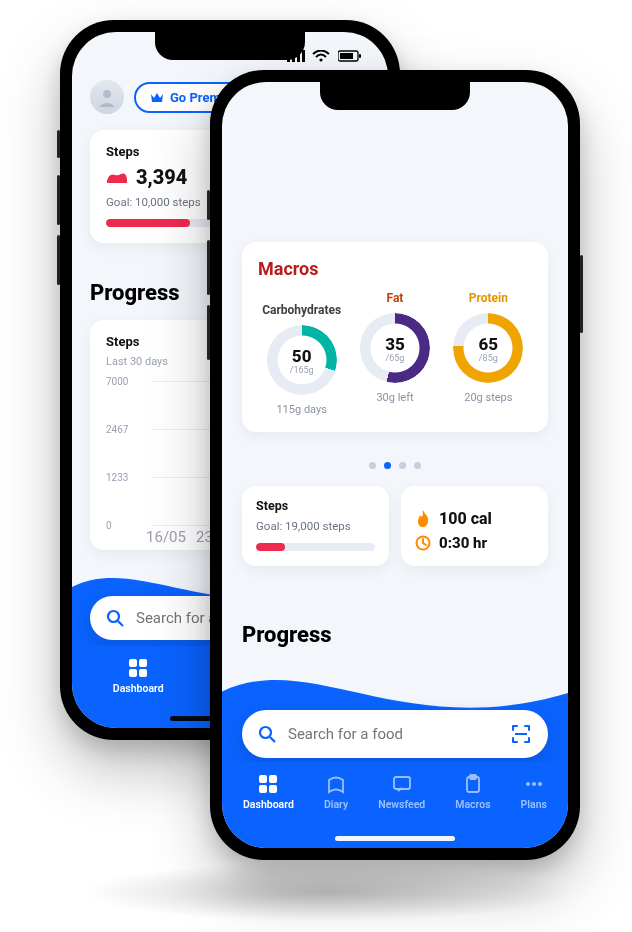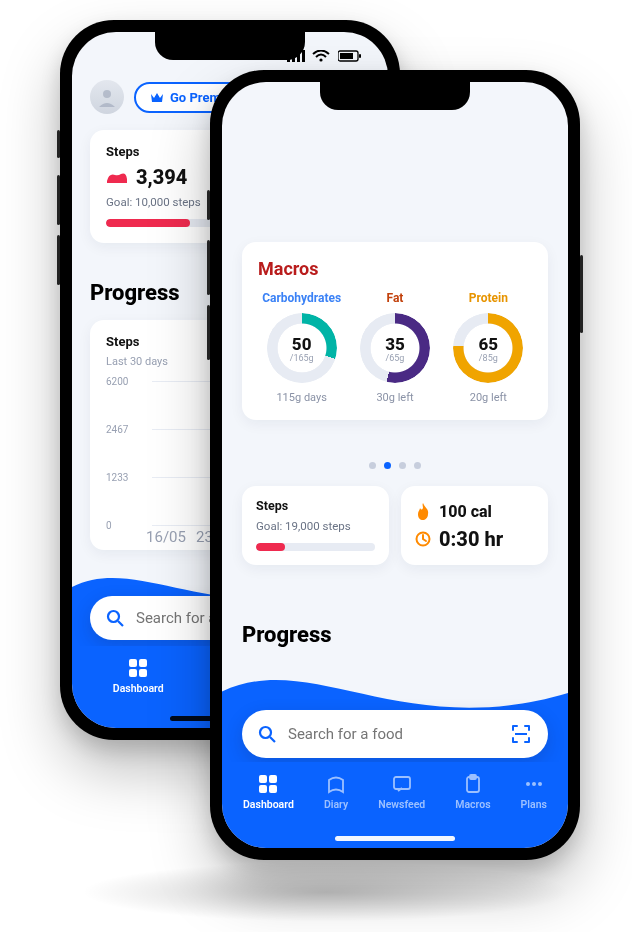--- a/index.html
+++ b/index.html
@@ -54,21 +54,21 @@
   .greet { font-size:21px; font-weight:800; line-height:1.2; color:#000; flex:1;}
   .bell-wrap{ position:relative; width:30px; height:30px; display:flex; align-items:center; justify-content:center;}
   .bell-badge{ position:absolute; top:-4px; right:-4px; min-width:16px; height:16px; padding:0 3px; background:#ff2e2e; color:#fff; font-size:10px; font-weight:700; border-radius:8px; display:flex; align-items:center; justify-content:center; border:2px solid #fff;}
 
   .card { background:#fff; border-radius:14px; box-shadow:0 4px 14px rgba(20,30,60,.06); padding:16px;}
   .b-macros { position:absolute; left:20px; right:20px; top:160px;}
   .b-macros h3{ font-size:18px; font-weight:700; color:#b91c1c; margin-bottom:12px;}
   .m-row{ display:flex; justify-content:space-between; gap:6px;}
   .m-col{ flex:1; text-align:center;}
   .m-name{ font-size:12px; font-weight:700; margin-bottom:8px;}
-  .m-carb{ color:#3b82f6;}
+  .m-carb{ color:#404040;margin-top:12px;}
   .m-fat{ color:#c2410c;}
   .m-pro{ color:#e79400;}
   .ring{ position:relative; width:70px; height:70px; margin:0 auto 8px;}
   .ring .bg,.ring .fg{ position:absolute; inset:0; border-radius:50%;}
   .ring .bg{ background:conic-gradient(#e7ebf3 0 360deg); -webkit-mask:radial-gradient(circle, transparent 0 24px,#000 25px);} 
   .ring .fg{ -webkit-mask:radial-gradient(circle, transparent 0 24px,#000 25px);} 
   .ring .txt{ position:absolute; inset:0; display:flex; flex-direction:column; align-items:center; justify-content:center;}
   .ring .val{ font-size:17px; font-weight:800; color:#111;}
   .ring .tot{ font-size:9px; color:#98a0b2; margin-top:-1px;}
   .m-left{ font-size:11px; color:#8a92a6;}
@@ -76,21 +76,21 @@
   .dots{ position:absolute; left:0; right:0; top:380px; display:flex; gap:8px; justify-content:center;}
   .dot{ width:7px;height:7px;border-radius:50%; background:#c7cedd;}
   .dot.on{ background:#0a63ff;}
 
   .b-row{ position:absolute; left:20px; right:20px; top:404px; display:flex; gap:12px;}
   .b-row .card{ flex:1; padding:12px 14px 14px;}
   .card h4{ font-size:12.5px; font-weight:700; color:#111; margin-bottom:6px;}
   .card .head{display:flex; justify-content:space-between; align-items:center;}
   .plus{color:#111; font-weight:700; font-size:18px;}
   .ex-line{ display:flex; align-items:center; gap:8px; font-size:16px; font-weight:800; color:#111;}
-  .ex-line.small{ font-size:20px; font-weight:800;text-align:center;}
+  .ex-line.small{ font-size:15px; font-weight:800;text-align:center;}
   .flame{color:#ff8a00;}
   .clock{color:#ff8a00;}
   .steps-val{font-size:19px;}
 
   .b-prog-title{ position:absolute; left:20px; top:540px; font-size:22px; font-weight:800; color:#000;}
 
   
   .wave-wrap{ position:absolute; left:0; right:0; bottom:0;}
   .wave{ position:absolute; left:-10px; right:-10px; bottom:76px; height:130px;}
   .search{ position:absolute; left:20px; right:20px; bottom:90px; height:48px; background:#fff; border-radius:999px; box-shadow:0 6px 18px rgba(20,30,60,.18); display:flex; align-items:center; padding:0 16px; gap:12px;}
@@ -171,21 +171,21 @@
             <span style="width:34%"></span>
           </div>
     </div>
 
     <div class="a-prog-title">Progress</div>
 
     <div class="a-card a-chart">
       <h4>Steps</h4>
       <div class="chart-sub">Last 30 days</div>
       <div class="chart-area">
-        <span class="ylab" style="top:2%">6200</span>
+        <span class="ylab" style="top:2%">7000</span>
             <div class="gl" style="top:2%"></div>
         <span class="ylab" style="top:34%">2467</span>
             <div class="gl" style="top:34%"></div>
         <span class="ylab" style="top:66%">1233</span>
             <div class="gl" style="top:66%"></div>
         <span class="ylab" style="top:98%">0</span>
             <div class="gl" style="top:98%"></div>
         <span class="xlab" style="left:60px; bottom:-18px">16/05</span>
         <span class="xlab" style="left:110px; bottom:-18px">23/05</span>
       </div>
@@ -269,42 +269,42 @@
         <div class="m-col">
           <div class="m-name m-pro">Protein</div>
           <div class="ring">
                 <div class="bg"></div>
                 <div class="fg" style="background:conic-gradient(#f0a400 0 274deg,#e7ebf3 274deg 360deg)"></div>
                 <div class="txt">
                   <span class="val">65</span>
                   <span class="tot">/85g</span>
                 </div>
               </div>
-          <div class="m-left">20g left</div>
+          <div class="m-left">20g steps</div>
         </div>
       </div>
     </div>
 
     <div class="dots">
       <span class="dot"></span>
       <span class="dot on"></span>
       <span class="dot"></span>
       <span class="dot"></span>
     </div>
 
     <div class="b-row">
       <div class="card">
         <h4>Steps</h4>
         <div class="goal">Goal: 19,000 steps</div>
         <div class="pbar">
               <span style="width:24%"></span>
             </div>
       </div>
       <div class="card">
-        <div class="ex-line" style="margin-top:4px">
+        <div class="ex-line" style="margin-top:11px">
           <svg class="flame" width="16" height="18">
                 <path d="M8 0 C10 5 14 6 13 11 C13 15 10 17 8 17 C5 17 3 15 3 11 C3 8 5 7 5 5 C6 7 7 7 8 5 C8 3 7 2 8 0 Z" fill="currentColor"></path>
               </svg>
           <span>100 cal</span>
         </div>
         <div class="ex-line small" style="margin-top:6px">
           <svg class="clock" width="16" height="16">
                 <circle cx="8" cy="8" r="6.5" stroke="currentColor" stroke-width="2" fill="none"></circle>
                 <path d="M8 4 L8 8 L11 10" stroke="currentColor" stroke-width="2" fill="none" stroke-linecap="round"></path>
               </svg>

